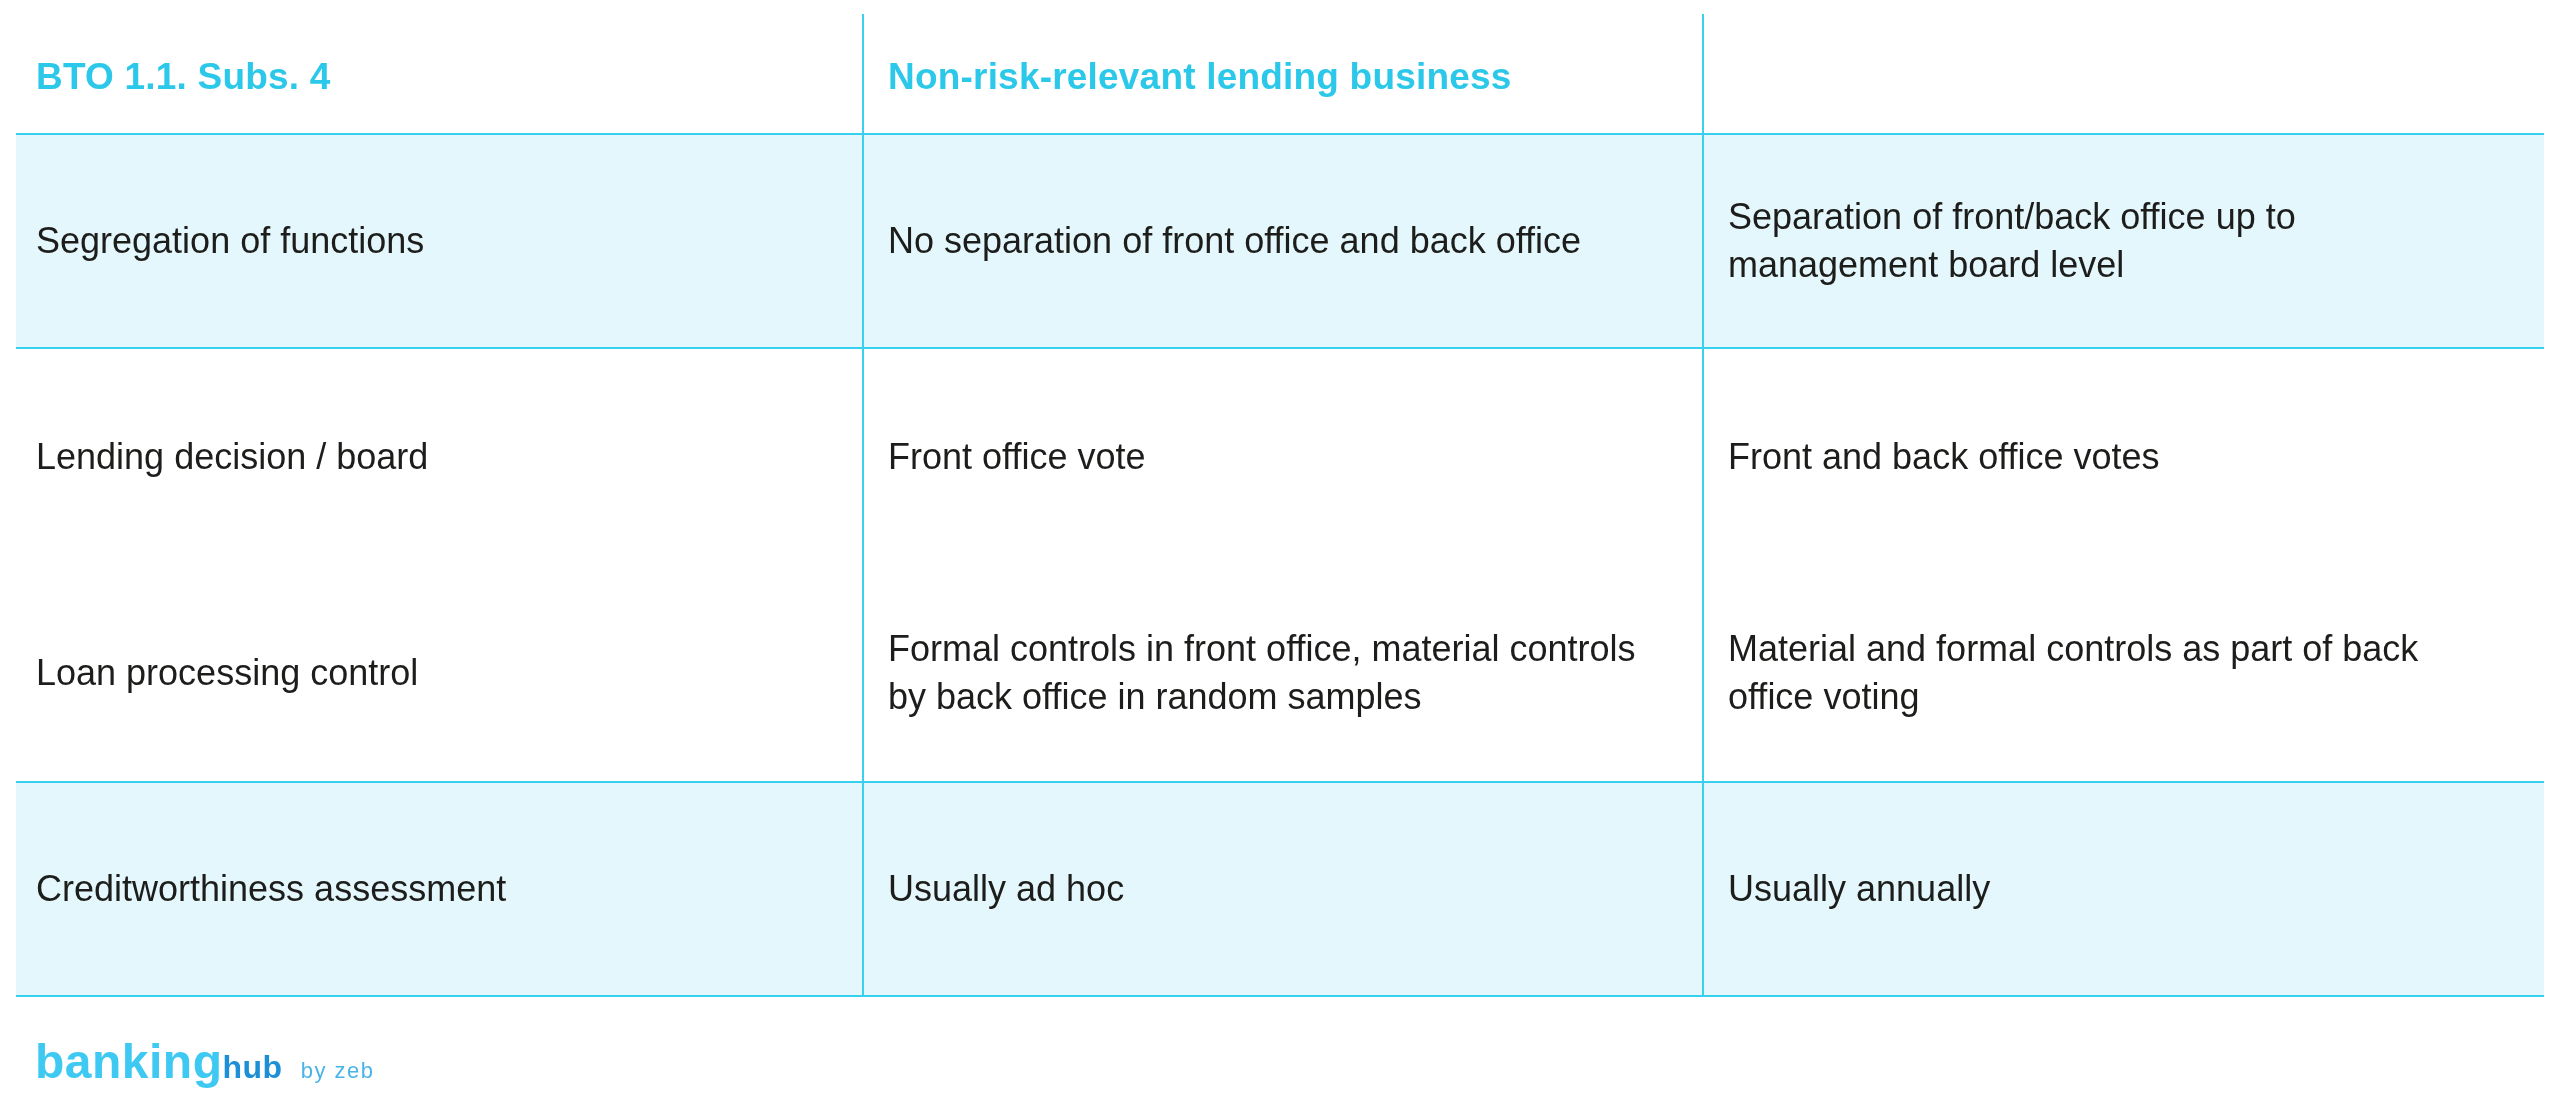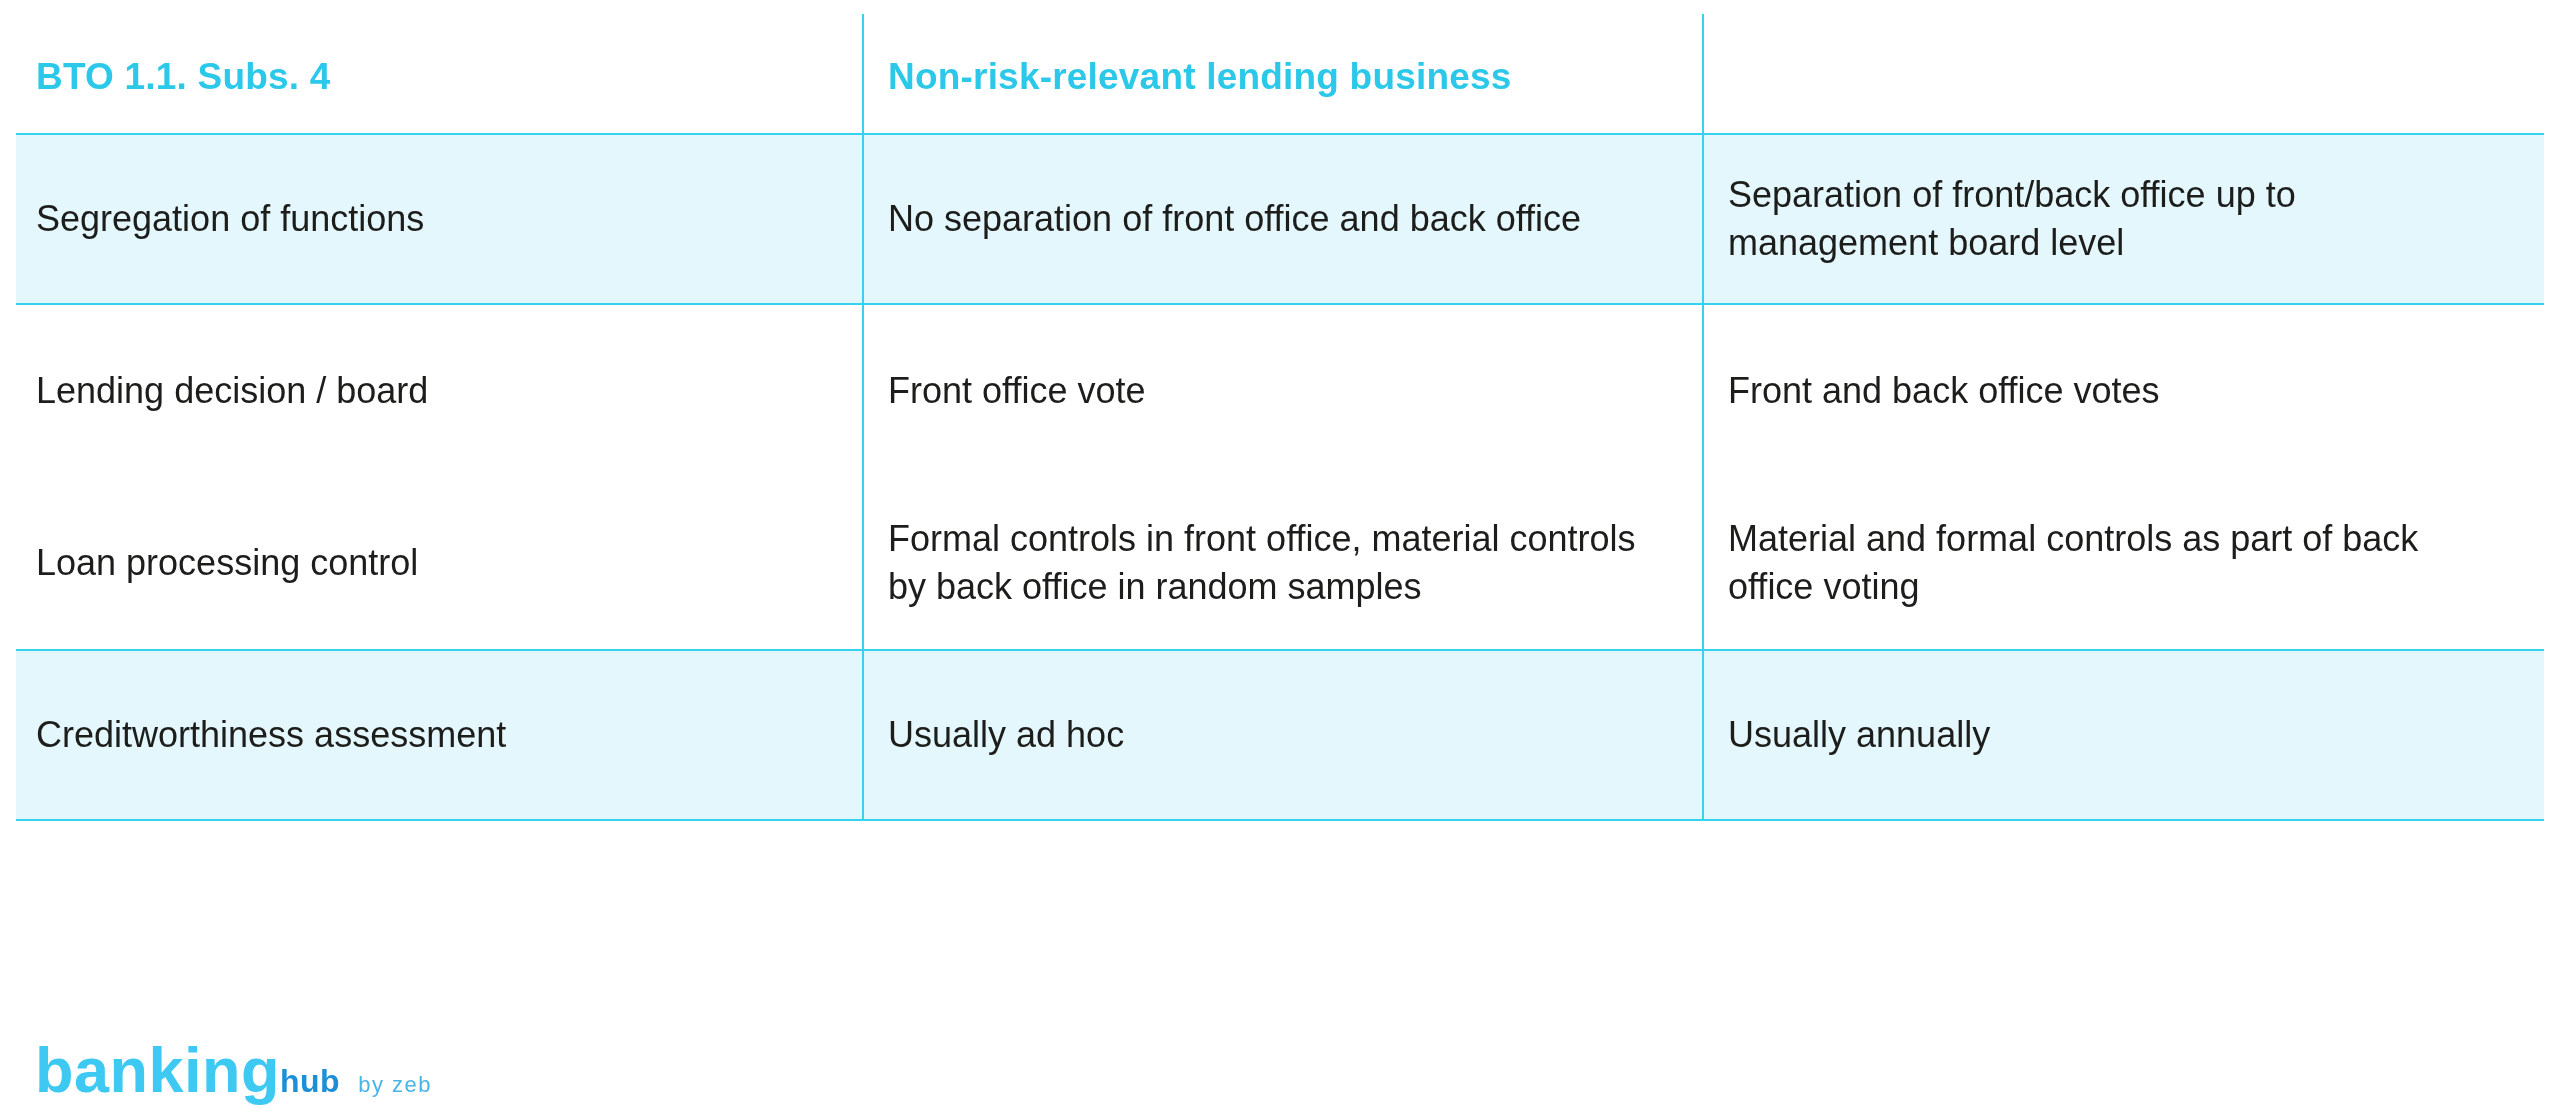--- a/index.html
+++ b/index.html
@@ -29,21 +29,21 @@
   .vline.v1 { left: 846px; }
   .vline.v2 { left: 1686px; }
 
   .row {
     display: grid;
     grid-template-columns: 846px 840px 842px;
     align-items: center;
     box-sizing: border-box;
   }
   .row.header { height: 133px; }
-  .row.body { height: 172px; }
+  .row.body { height: 216px; }
   .row.light {
     background: #e3f7fc;
     border-top: 2px solid #36d1ee;
     border-bottom: 2px solid #36d1ee;
   }
 
   .cell {
     box-sizing: border-box;
     padding: 0 40px 0 26px;
     font-size: 36px;
@@ -64,21 +64,21 @@
 
   .logo {
     position: absolute;
     left: 35px;
     top: 1034px;
     display: flex;
     align-items: baseline;
     white-space: nowrap;
   }
   .logo .part-banking {
-    font-size: 63px; font-weight: 800; color: #3ec9f2; letter-spacing: 0.5px;
+    font-size: 48px; font-weight: 800; color: #3ec9f2; letter-spacing: 0.5px;
   }
   .logo .part-hub {
     font-size: 32px; font-weight: 800; color: #1d8fd6; letter-spacing: 0.5px;
   }
   .logo .byline {
     font-size: 22px; font-weight: 400; color: #4ab4e6;
     margin-left: 18px; letter-spacing: 1.5px;
   }
 </style>
 </head>

